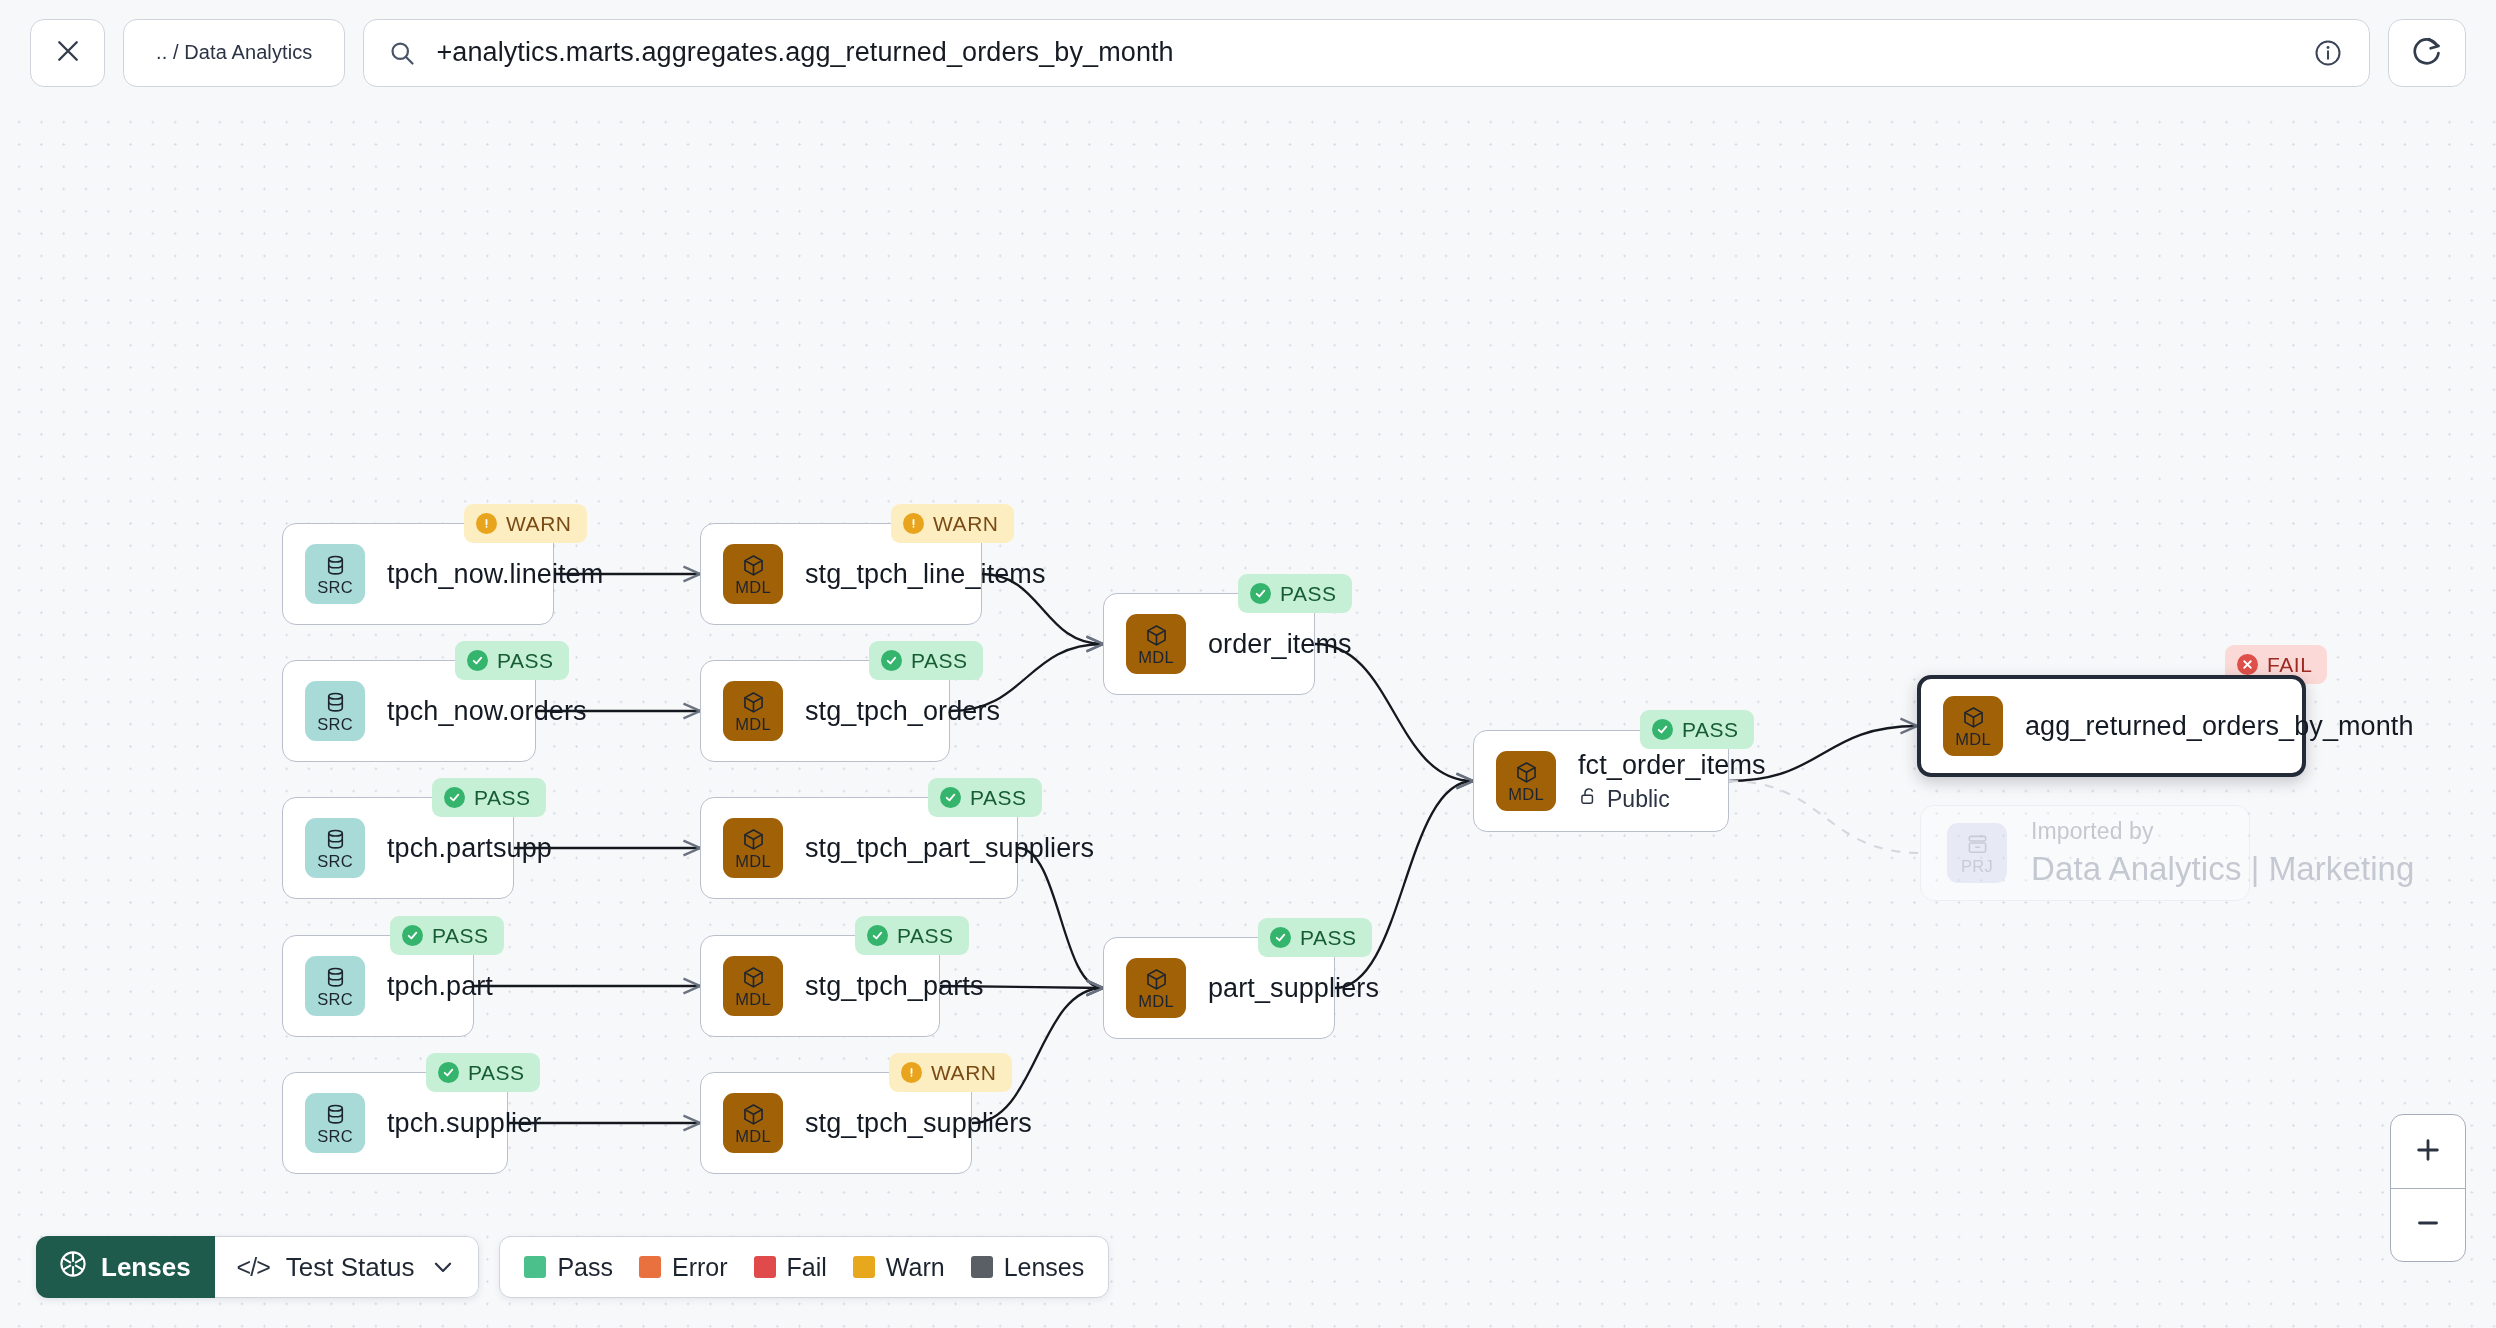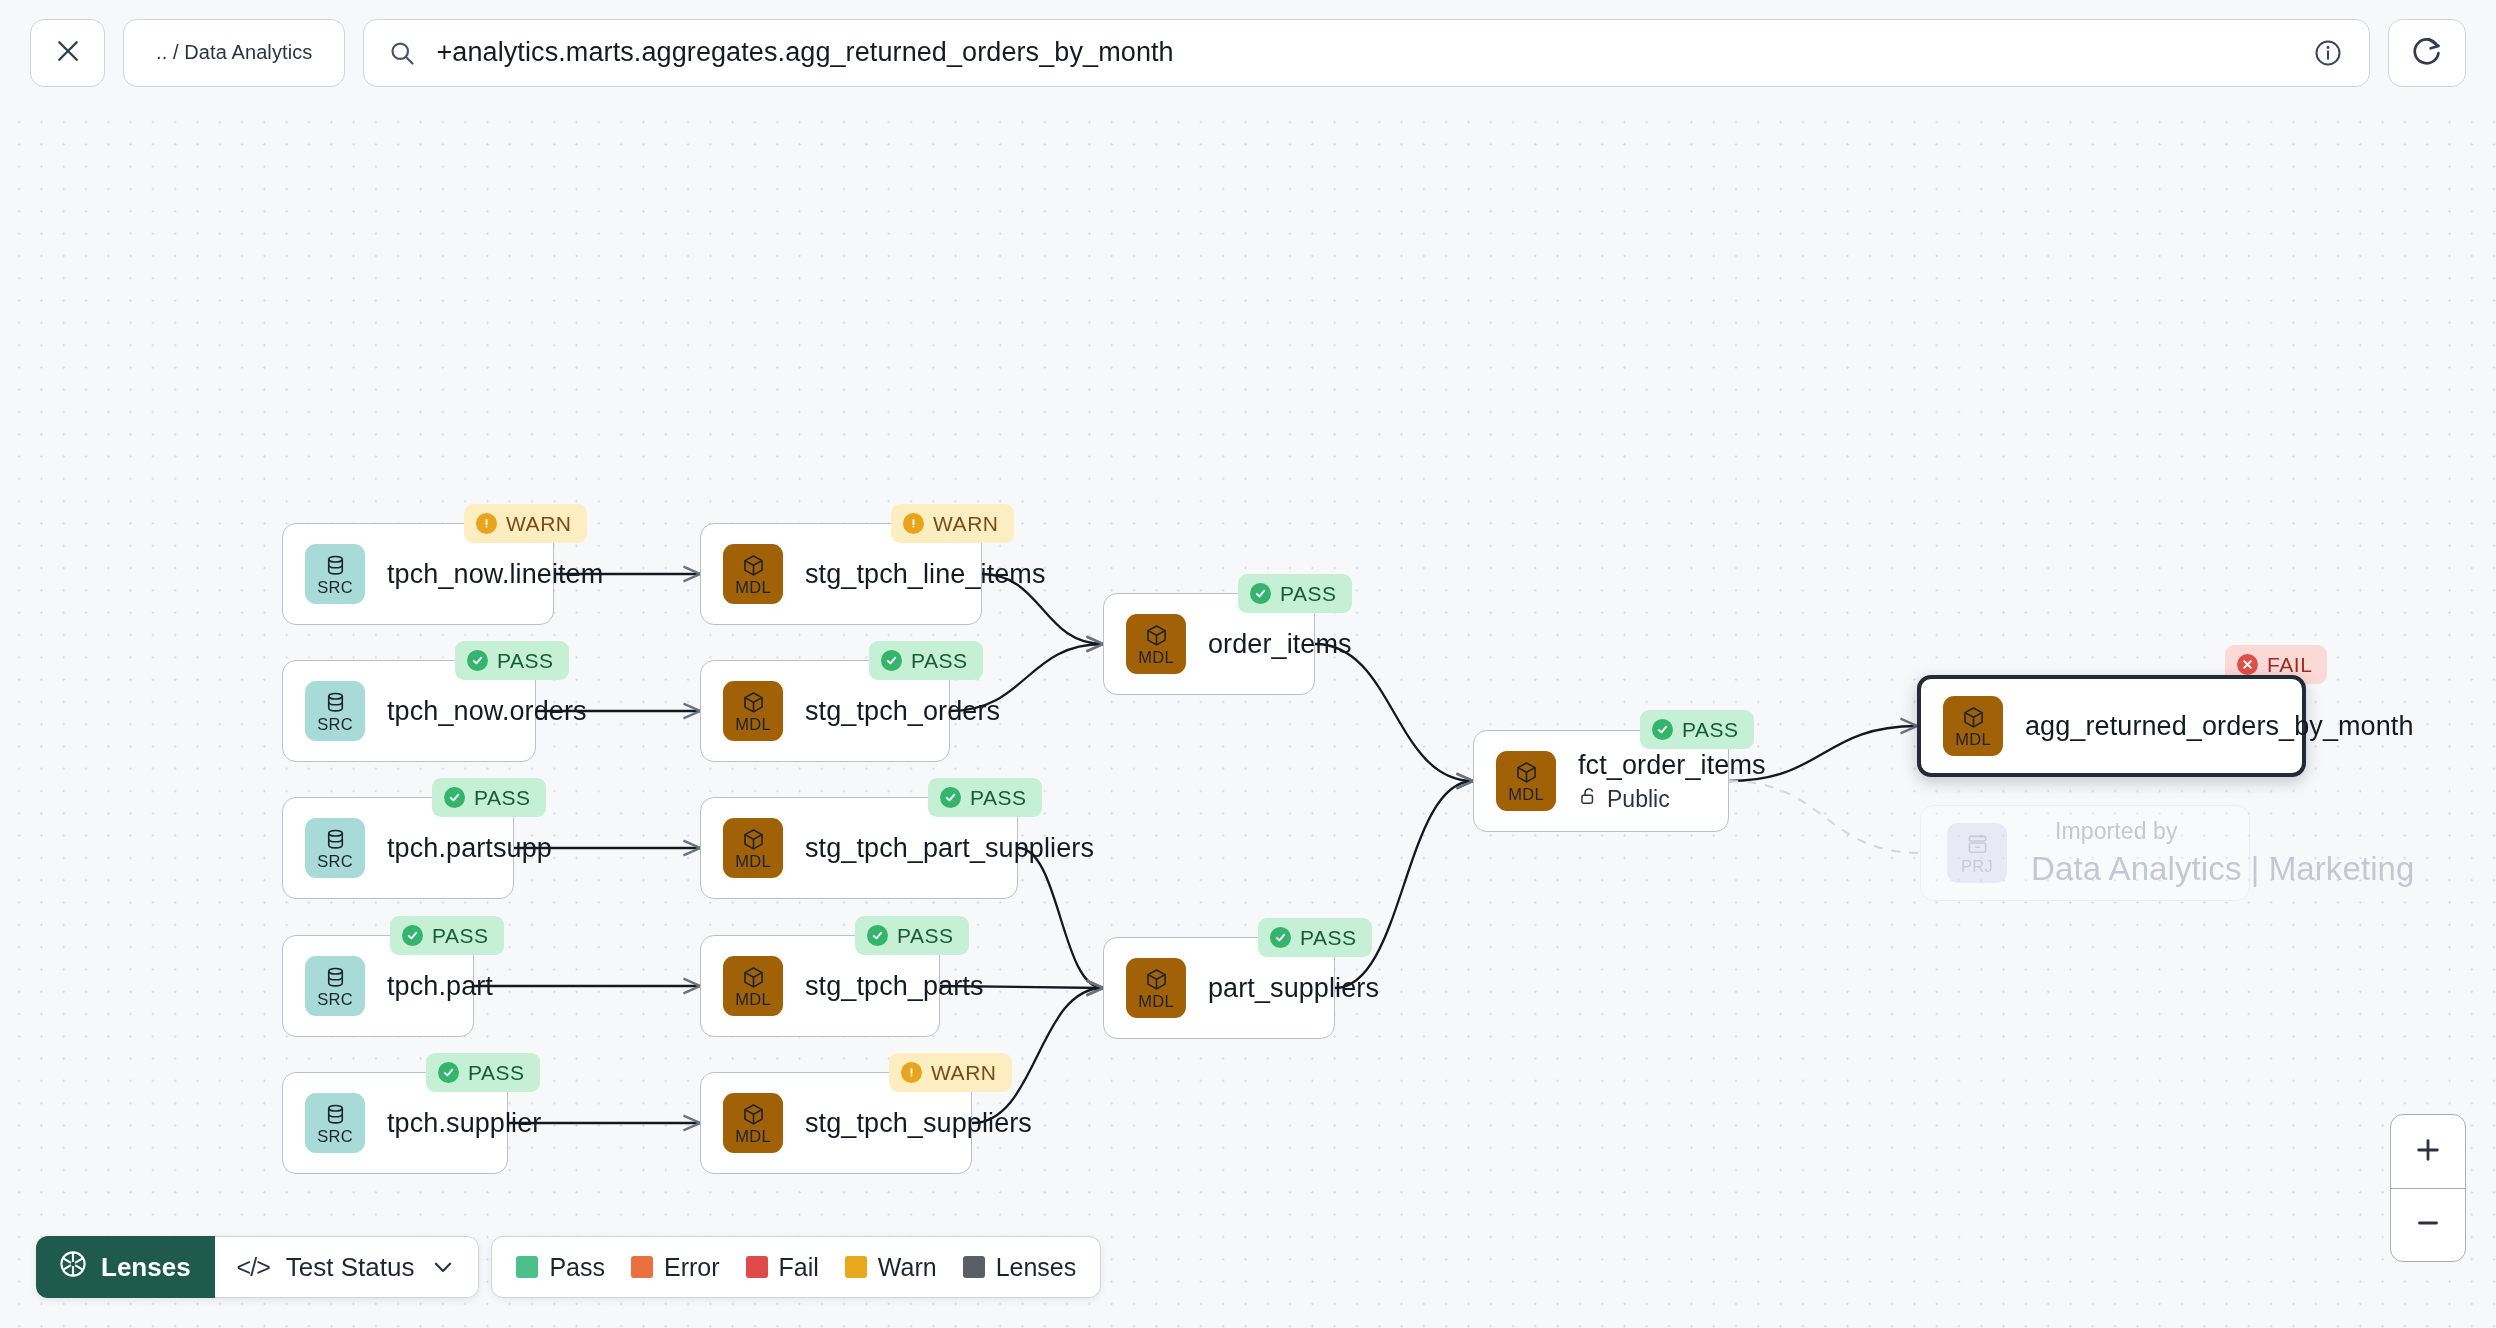--- a/index.html
+++ b/index.html
@@ -161,21 +161,21 @@
     opacity: .55;
     z-index: 8;
     padding-left: 26px;
     gap: 24px;
   }
   .node.ghost .node-title,
   .node.ghost .ghost-line { color: #9aa2b1; }
   .node.ghost .type-chip svg,
   .node.ghost .chip-label { color: #a3a9ba; }
   .ghost-line { font-size: 33px; white-space: nowrap; letter-spacing: .1px; }
-  .ghost-line.small { font-size: 23px; margin-left: 24px; }
+  .ghost-line.small { font-size: 23px; }
 
   
   .status-badge {
     position: absolute;
     display: flex;
     align-items: center;
     gap: 9px;
     height: 39px;
     padding: 0 15px 0 12px;
     border-radius: 9px;
@@ -200,21 +200,21 @@
   .status-badge.fail { background: #fbd9d7; color: #9e2b22; }
   .status-badge.fail .dot { background: #e0504a; }
 
   
   .bottombar {
     position: absolute;
     left: 36px;
     bottom: 30px;
     display: flex;
     align-items: flex-end;
-    gap: 12px;
+    gap: 20px;
     z-index: 45;
   }
 
   .lens-group {
     display: flex;
     align-items: stretch;
     height: 62px;
     border-radius: 12px;
     overflow: hidden;
     box-shadow: 0 2px 7px rgba(30,40,60,.10);

